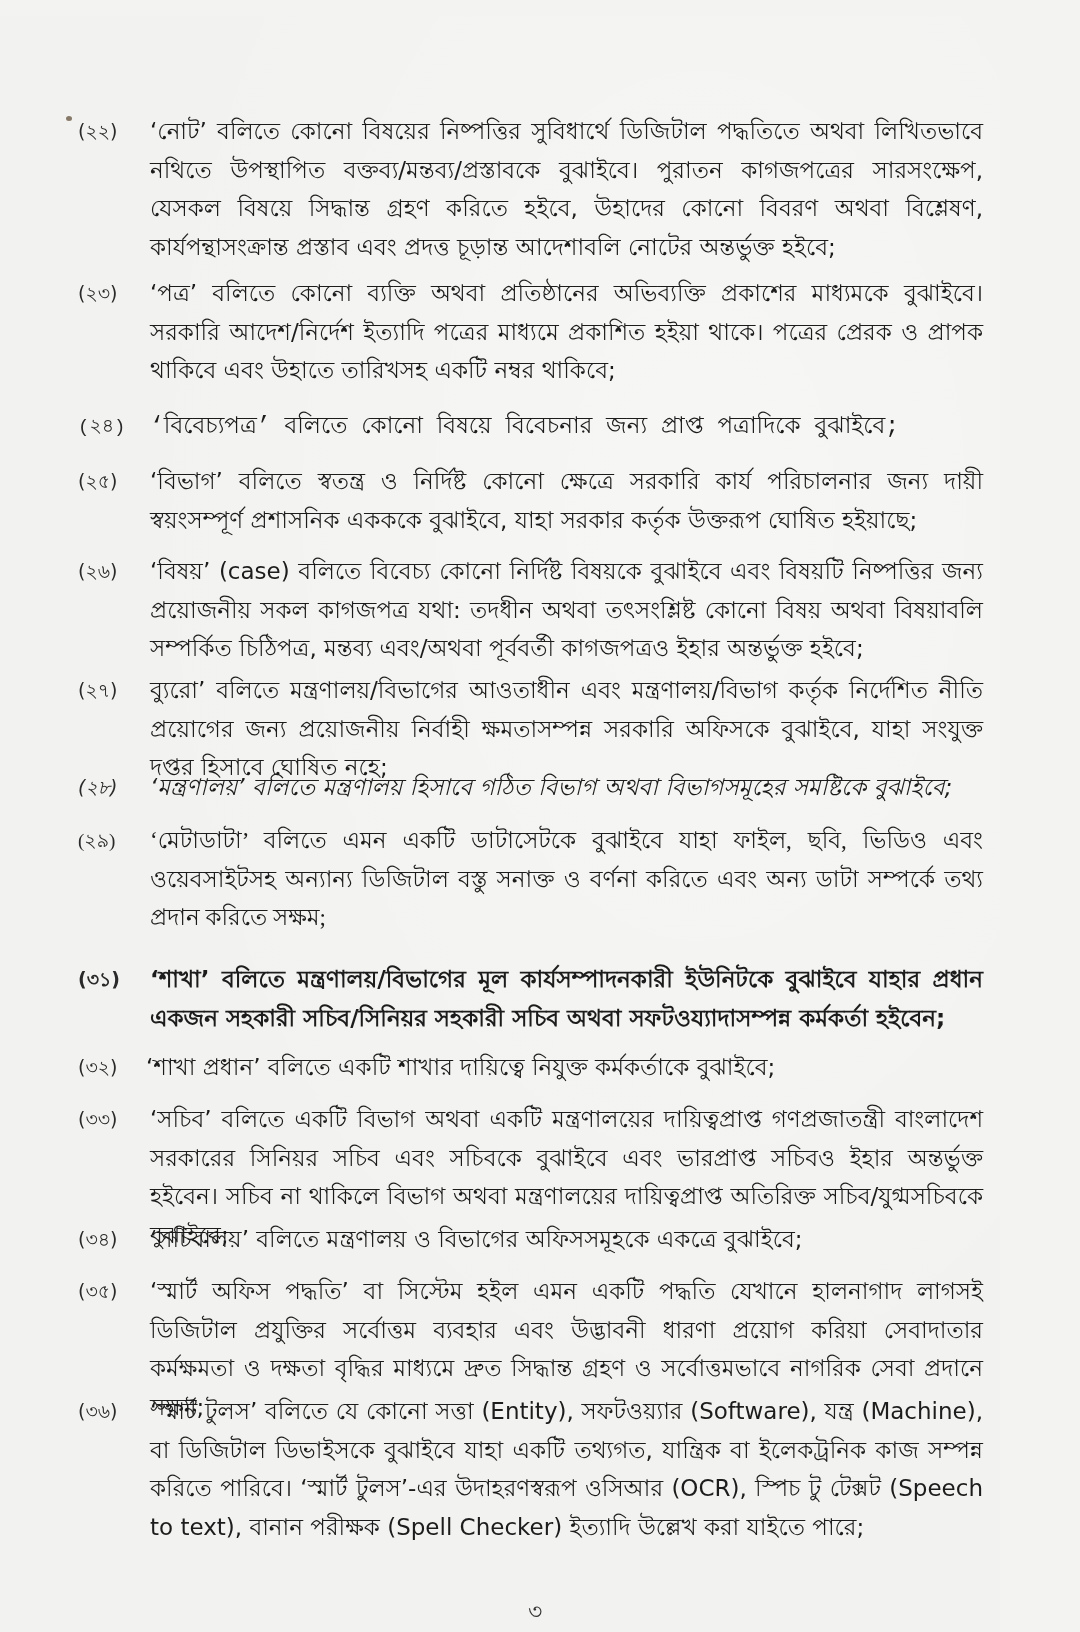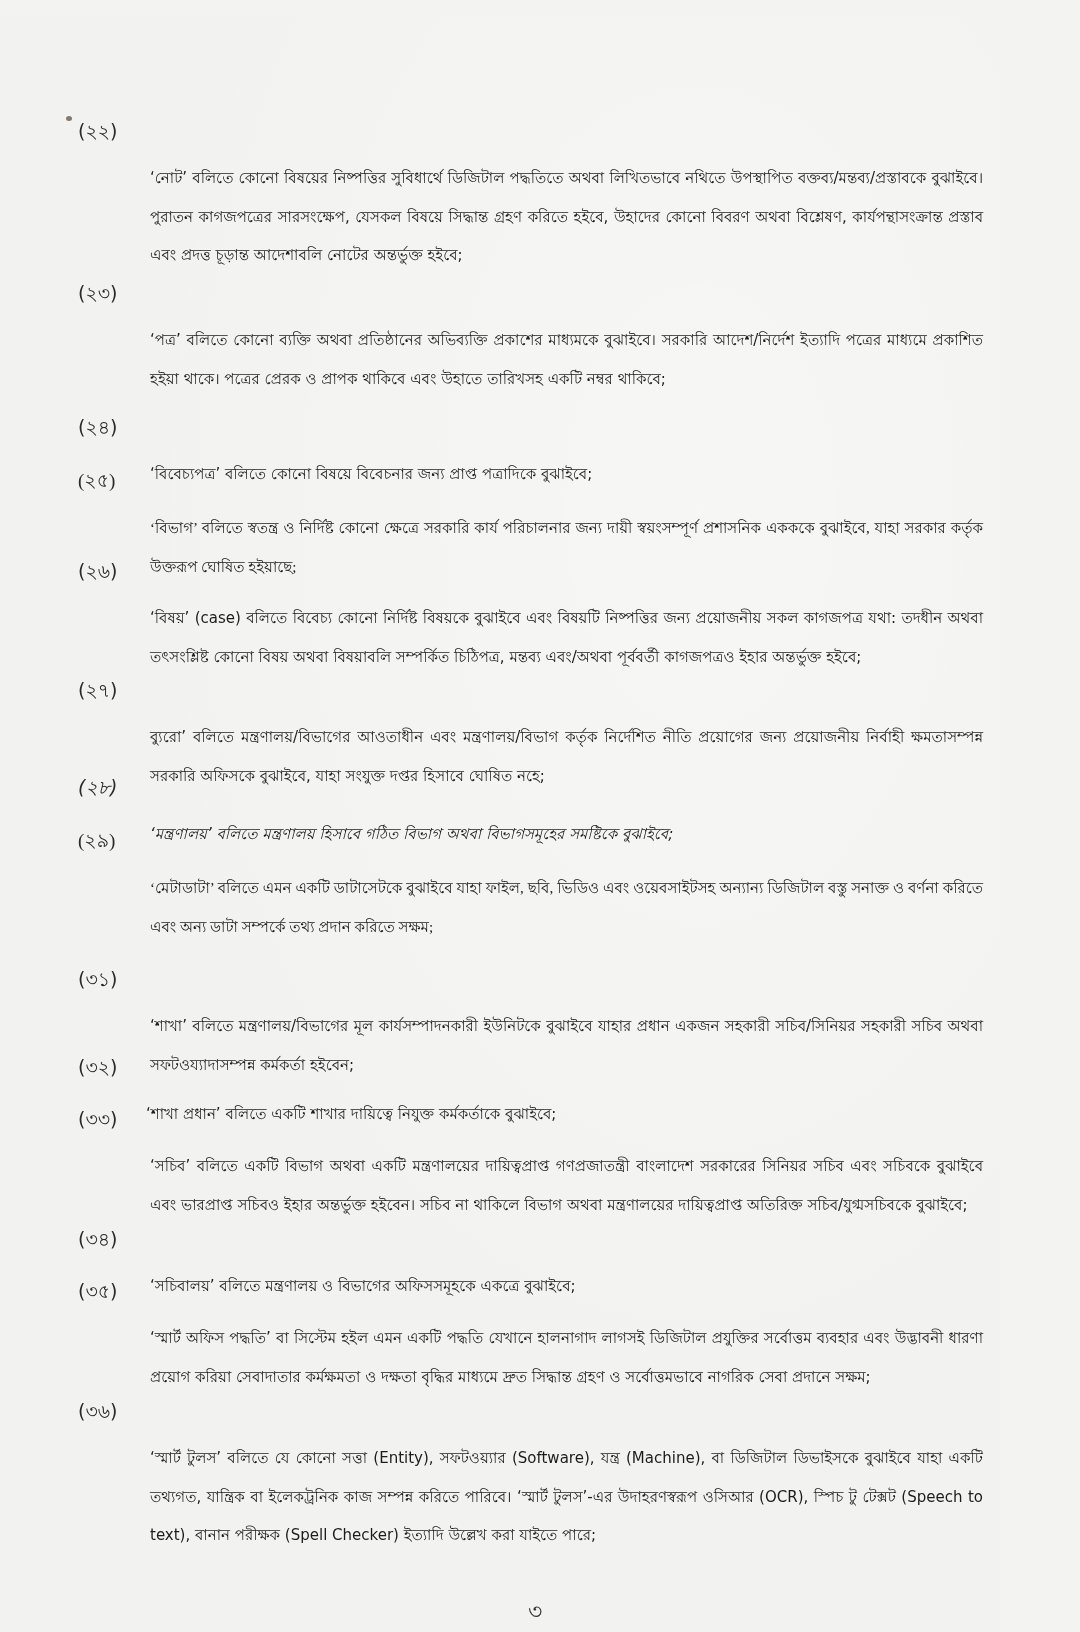--- a/index.html
+++ b/index.html
@@ -31,25 +31,24 @@
     .num {
       position: absolute;
       left: 0;
       top: 0;
       font-size: 19px;
       line-height: 38px;
       color: #2a2a2a;
     }
     .text {
       margin-left: 72px;
-      font-size: 15px;
+      font-size: 23px;
       line-height: 38.5px;
       text-align: justify;
       color: #1c1c1c;
-      margin-top: 47px;
     }
     .clause.tight .text {
       margin-left: 68px;
     }
     .page-number {
       position: absolute;
       left: 528px;
       top: 1578px;
       font-size: 22px;
       color: #333;
@@ -74,26 +73,26 @@
   <div class="clause" style="top:96px;">
     <span class="num">(২২)</span>
     <div class="text">‘নোট’ বলিতে কোনো বিষয়ের নিষ্পত্তির সুবিধার্থে ডিজিটাল পদ্ধতিতে অথবা লিখিতভাবে নথিতে উপস্থাপিত বক্তব্য/মন্তব্য/প্রস্তাবকে বুঝাইবে। পুরাতন কাগজপত্রের সারসংক্ষেপ, যেসকল বিষয়ে সিদ্ধান্ত গ্রহণ করিতে হইবে, উহাদের কোনো বিবরণ অথবা বিশ্লেষণ, কার্যপন্থাসংক্রান্ত প্রস্তাব এবং প্রদত্ত চূড়ান্ত আদেশাবলি নোটের অন্তর্ভুক্ত হইবে;</div>
   </div>
 
   <div class="clause" style="top:258px;">
     <span class="num">(২৩)</span>
     <div class="text">‘পত্র’ বলিতে কোনো ব্যক্তি অথবা প্রতিষ্ঠানের অভিব্যক্তি প্রকাশের মাধ্যমকে বুঝাইবে। সরকারি আদেশ/নির্দেশ ইত্যাদি পত্রের মাধ্যমে প্রকাশিত হইয়া থাকে। পত্রের প্রেরক ও প্রাপক থাকিবে এবং উহাতে তারিখসহ একটি নম্বর থাকিবে;</div>
   </div>
 
-  <div class="clause" style="top:392px;">
+  <div class="clause" style="top:392px;font-family:Liberation Mono, monospace;">
     <span class="num">(২৪)</span>
     <div class="text">‘বিবেচ্যপত্র’ বলিতে কোনো বিষয়ে বিবেচনার জন্য প্রাপ্ত পত্রাদিকে বুঝাইবে;</div>
   </div>
 
-  <div class="clause" style="top:446px;font-family:Liberation Serif, serif;">
+  <div class="clause" style="top:446px;">
     <span class="num">(২৫)</span>
     <div class="text">‘বিভাগ’ বলিতে স্বতন্ত্র ও নির্দিষ্ট কোনো ক্ষেত্রে সরকারি কার্য পরিচালনার জন্য দায়ী স্বয়ংসম্পূর্ণ প্রশাসনিক একককে বুঝাইবে, যাহা সরকার কর্তৃক উক্তরূপ ঘোষিত হইয়াছে;</div>
   </div>
 
   <div class="clause" style="top:536px;">
     <span class="num">(২৬)</span>
     <div class="text">‘বিষয়’ (case) বলিতে বিবেচ্য কোনো নির্দিষ্ট বিষয়কে বুঝাইবে এবং বিষয়টি নিষ্পত্তির জন্য প্রয়োজনীয় সকল কাগজপত্র যথা: তদধীন অথবা তৎসংশ্লিষ্ট কোনো বিষয় অথবা বিষয়াবলি সম্পর্কিত চিঠিপত্র, মন্তব্য এবং/অথবা পূর্ববর্তী কাগজপত্রও ইহার অন্তর্ভুক্ত হইবে;</div>
   </div>
 
   <div class="clause" style="top:655px;">
@@ -105,21 +104,21 @@
     <span class="num">(২৮)</span>
     <div class="text">‘মন্ত্রণালয়’ বলিতে মন্ত্রণালয় হিসাবে গঠিত বিভাগ অথবা বিভাগসমূহের সমষ্টিকে বুঝাইবে;</div>
   </div>
 
   <div class="clause" style="top:806px;font-family:Liberation Serif, serif;">
     <span class="num">(২৯)</span>
     <div class="text">‘মেটাডাটা’ বলিতে এমন একটি ডাটাসেটকে বুঝাইবে যাহা ফাইল, ছবি, ভিডিও এবং ওয়েবসাইটসহ অন্যান্য ডিজিটাল বস্তু সনাক্ত ও বর্ণনা করিতে এবং অন্য ডাটা সম্পর্কে তথ্য প্রদান করিতে সক্ষম;</div>
   </div>
 
 
-  <div class="clause" style="top:944px;">
+  <div class="clause" style="top:944px;font-weight:bold;">
     <span class="num">(৩১)</span>
     <div class="text">‘শাখা’ বলিতে মন্ত্রণালয়/বিভাগের মূল কার্যসম্পাদনকারী ইউনিটকে বুঝাইবে যাহার প্রধান একজন সহকারী সচিব/সিনিয়র সহকারী সচিব অথবা সফটওয্যাদাসম্পন্ন কর্মকর্তা হইবেন;</div>
   </div>
 
   <div class="clause tight" style="top:1032px;">
     <span class="num">(৩২)</span>
     <div class="text">‘শাখা প্রধান’ বলিতে একটি শাখার দায়িত্বে নিযুক্ত কর্মকর্তাকে বুঝাইবে;</div>
   </div>
 
   <div class="clause" style="top:1084px;">

